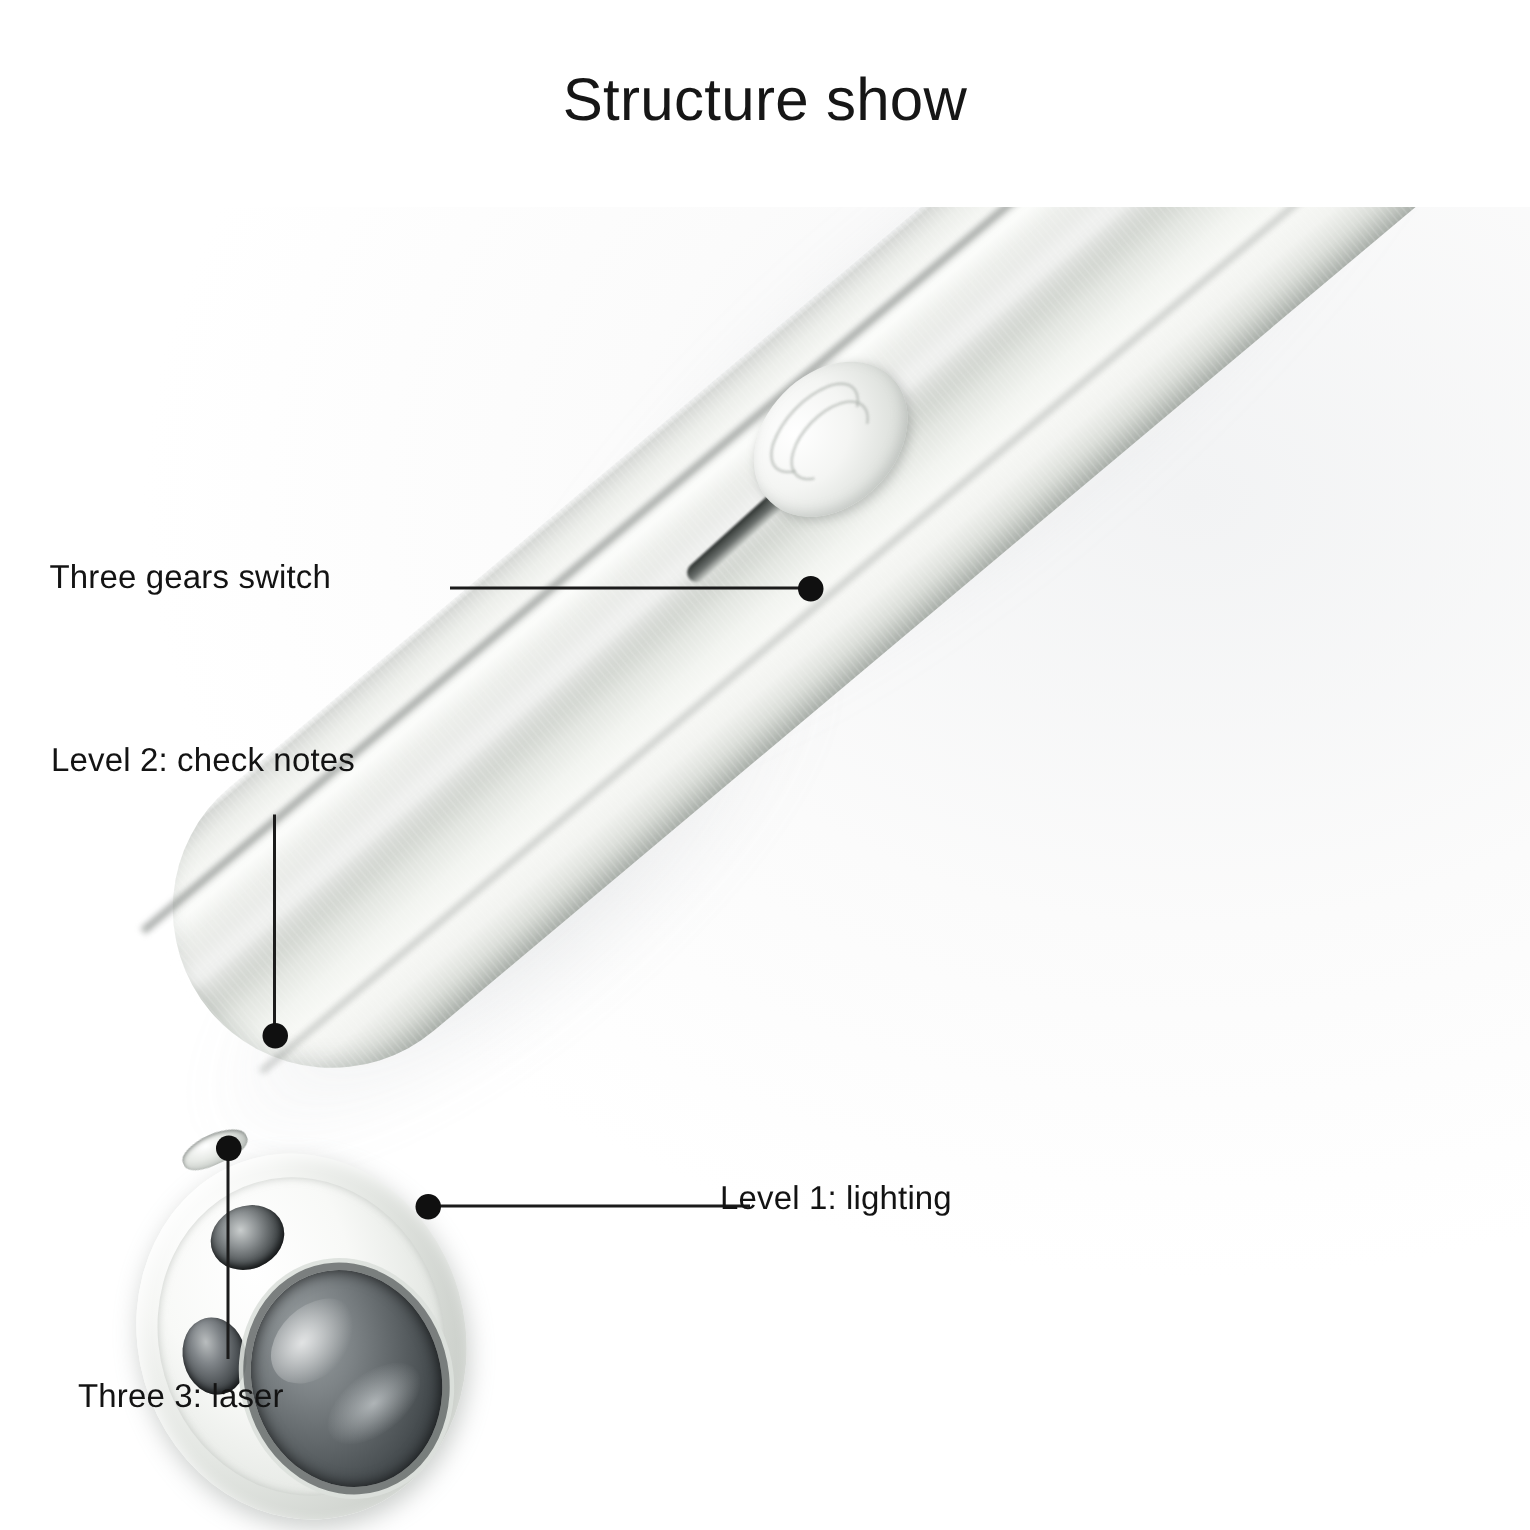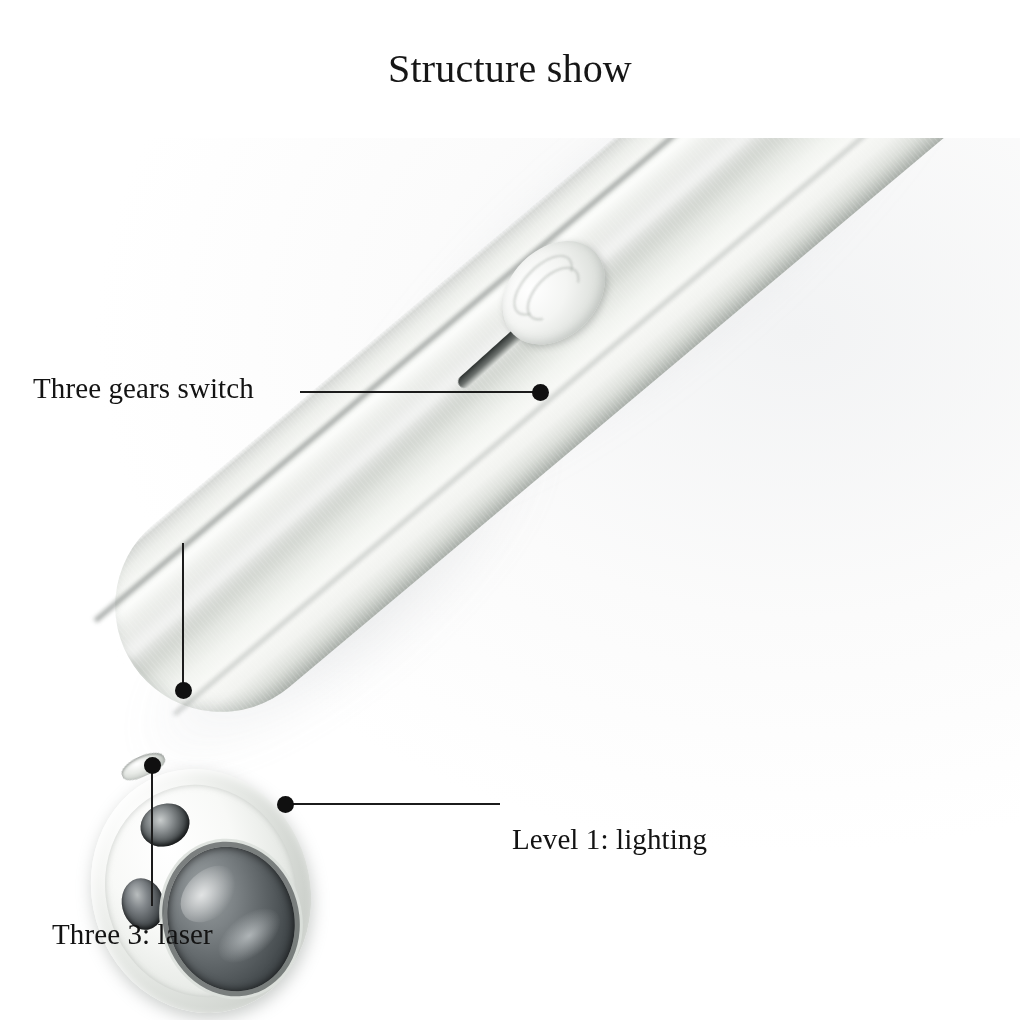--- a/index.html
+++ b/index.html
@@ -7,21 +7,21 @@
     margin: 0;
     padding: 0;
     background: #ffffff;
   }
   #page {
     position: relative;
     width: 1020px;
     height: 1020px;
     overflow: hidden;
     background: #fca5a5;
-    font-family: Liberation Serif, serif;
+    font-family: Liberation Sans, sans-serif;
   }
 
   
   #title-band {
     position: absolute;
     left: 0; top: 0;
     width: 1020px;
     height: 138px;
     background: #ffffff;
     z-index: 40;
@@ -266,21 +266,21 @@
     border-radius: 50% 50% 40% 40%;
     background: radial-gradient(ellipse at 40% 30%, #ffffff 0%, #e7eae6 40%, #aab0ab 100%);
     box-shadow: inset 0 1px 3px rgba(90,96,92,0.7);
     transform: rotate(-24deg);
     filter: blur(0.5px);
   }
 
   
   .callout-label {
     position: absolute;
-    font-size: 29px;
+    font-size: 22px;
     font-weight: 400;
     color: #131313;
     white-space: nowrap;
     letter-spacing: 0.1px;
     z-index: 30;
   }
   .leader {
     position: absolute;
     background: #1b1b1b;
     z-index: 28;
@@ -298,21 +298,21 @@
 
   
   #label-switch   { left: 33px;  top: 372px; }
   #leader-switch  { left: 300px; top: 391px; width: 240px; }
   #dot-switch     { left: 532px; top: 384px; }
 
   #label-level2   { left: 34px;  top: 494px; }
   #leader-level2  { left: 182px; top: 543px; height: 148px; }
   #dot-level2     { left: 175px; top: 682px; }
 
-  #label-level1   { left: 512px; top: 786px; margin-top: 37px; }
+  #label-level1   { left: 480px; top: 786px; }
   #leader-level1  { left: 292px; top: 803px; width: 208px; }
   #dot-level1     { left: 277px; top: 796px; }
 
   #label-level3   { left: 52px;  top: 918px; }
   #leader-level3  { left: 151px; top: 772px; height: 134px; }
   #dot-level3     { left: 144px; top: 757px; }
 </style>
 </head>
 <body>
 
@@ -354,20 +354,21 @@
   </div>
 
   <div id="title-band">
     <div id="page-title">Structure show</div>
   </div>
 
   <div class="callout-label" id="label-switch">Three gears switch</div>
   <div class="leader h" id="leader-switch"></div>
   <div class="dot" id="dot-switch"></div>
 
+  <div class="callout-label" id="label-level2">Level 2: check notes</div>
   <div class="leader v" id="leader-level2"></div>
   <div class="dot" id="dot-level2"></div>
 
   <div class="callout-label" id="label-level1">Level 1: lighting</div>
   <div class="leader h" id="leader-level1"></div>
   <div class="dot" id="dot-level1"></div>
 
   <div class="callout-label" id="label-level3">Three 3: laser</div>
   <div class="leader v" id="leader-level3"></div>
   <div class="dot" id="dot-level3"></div>

